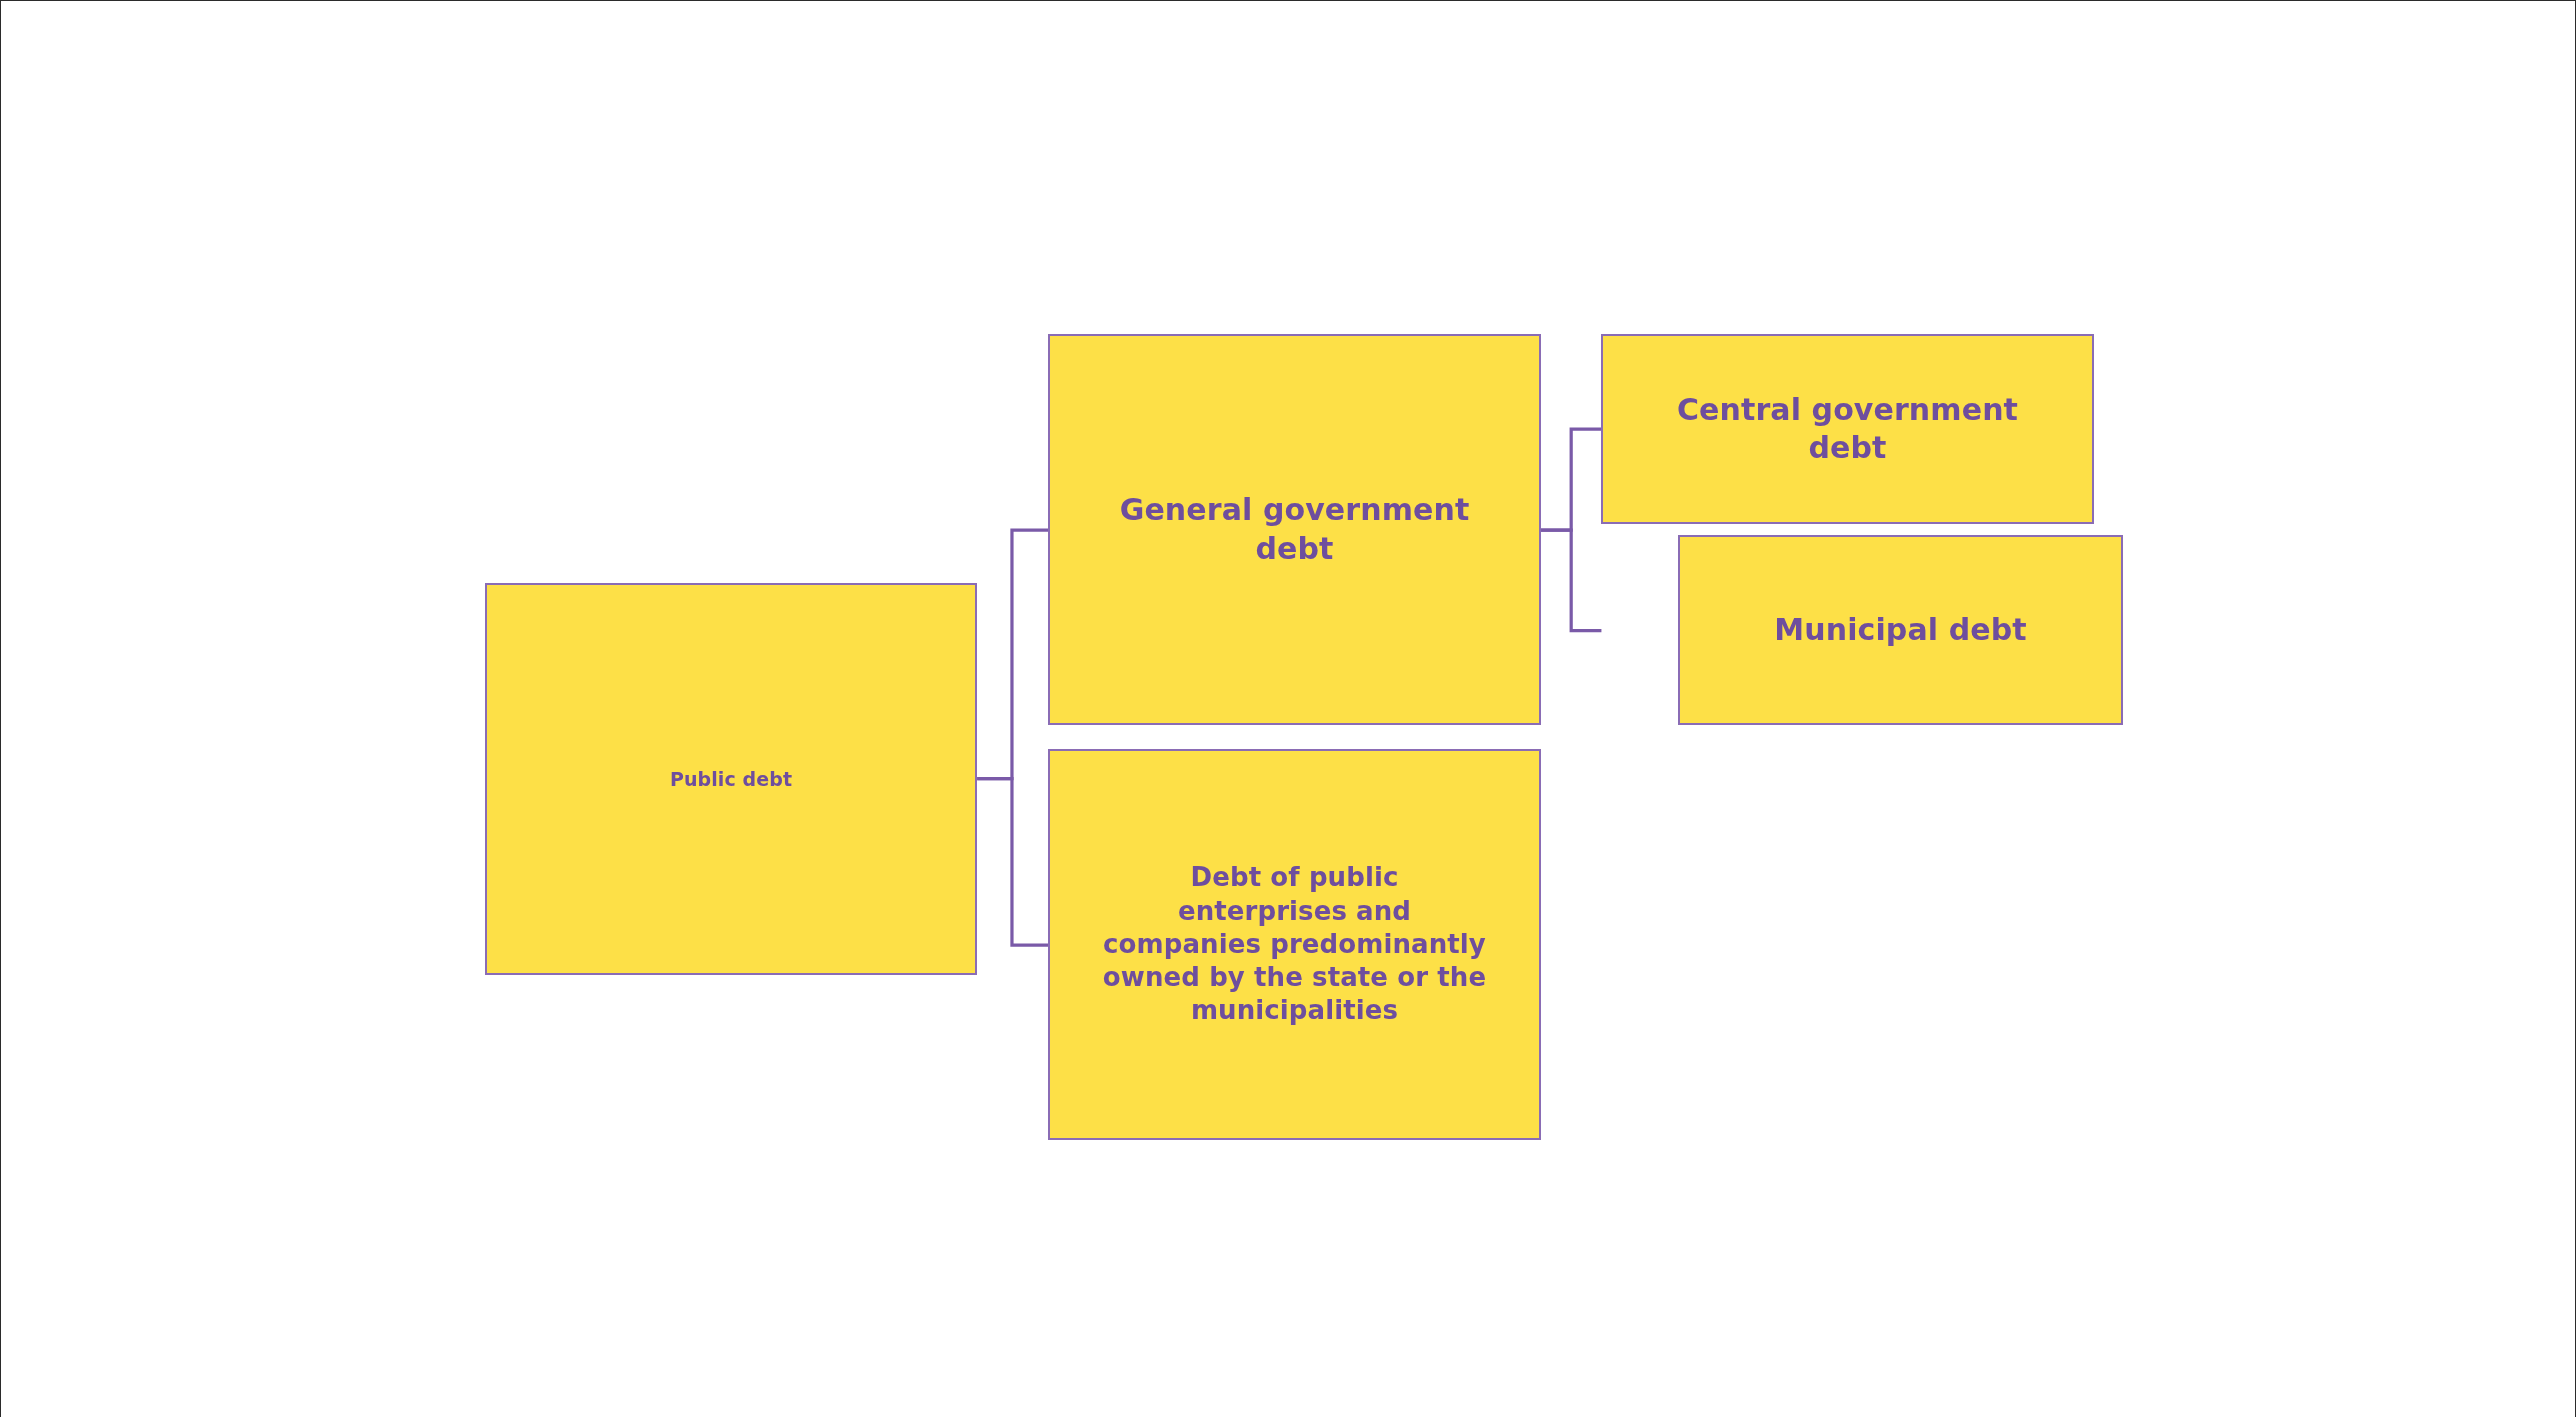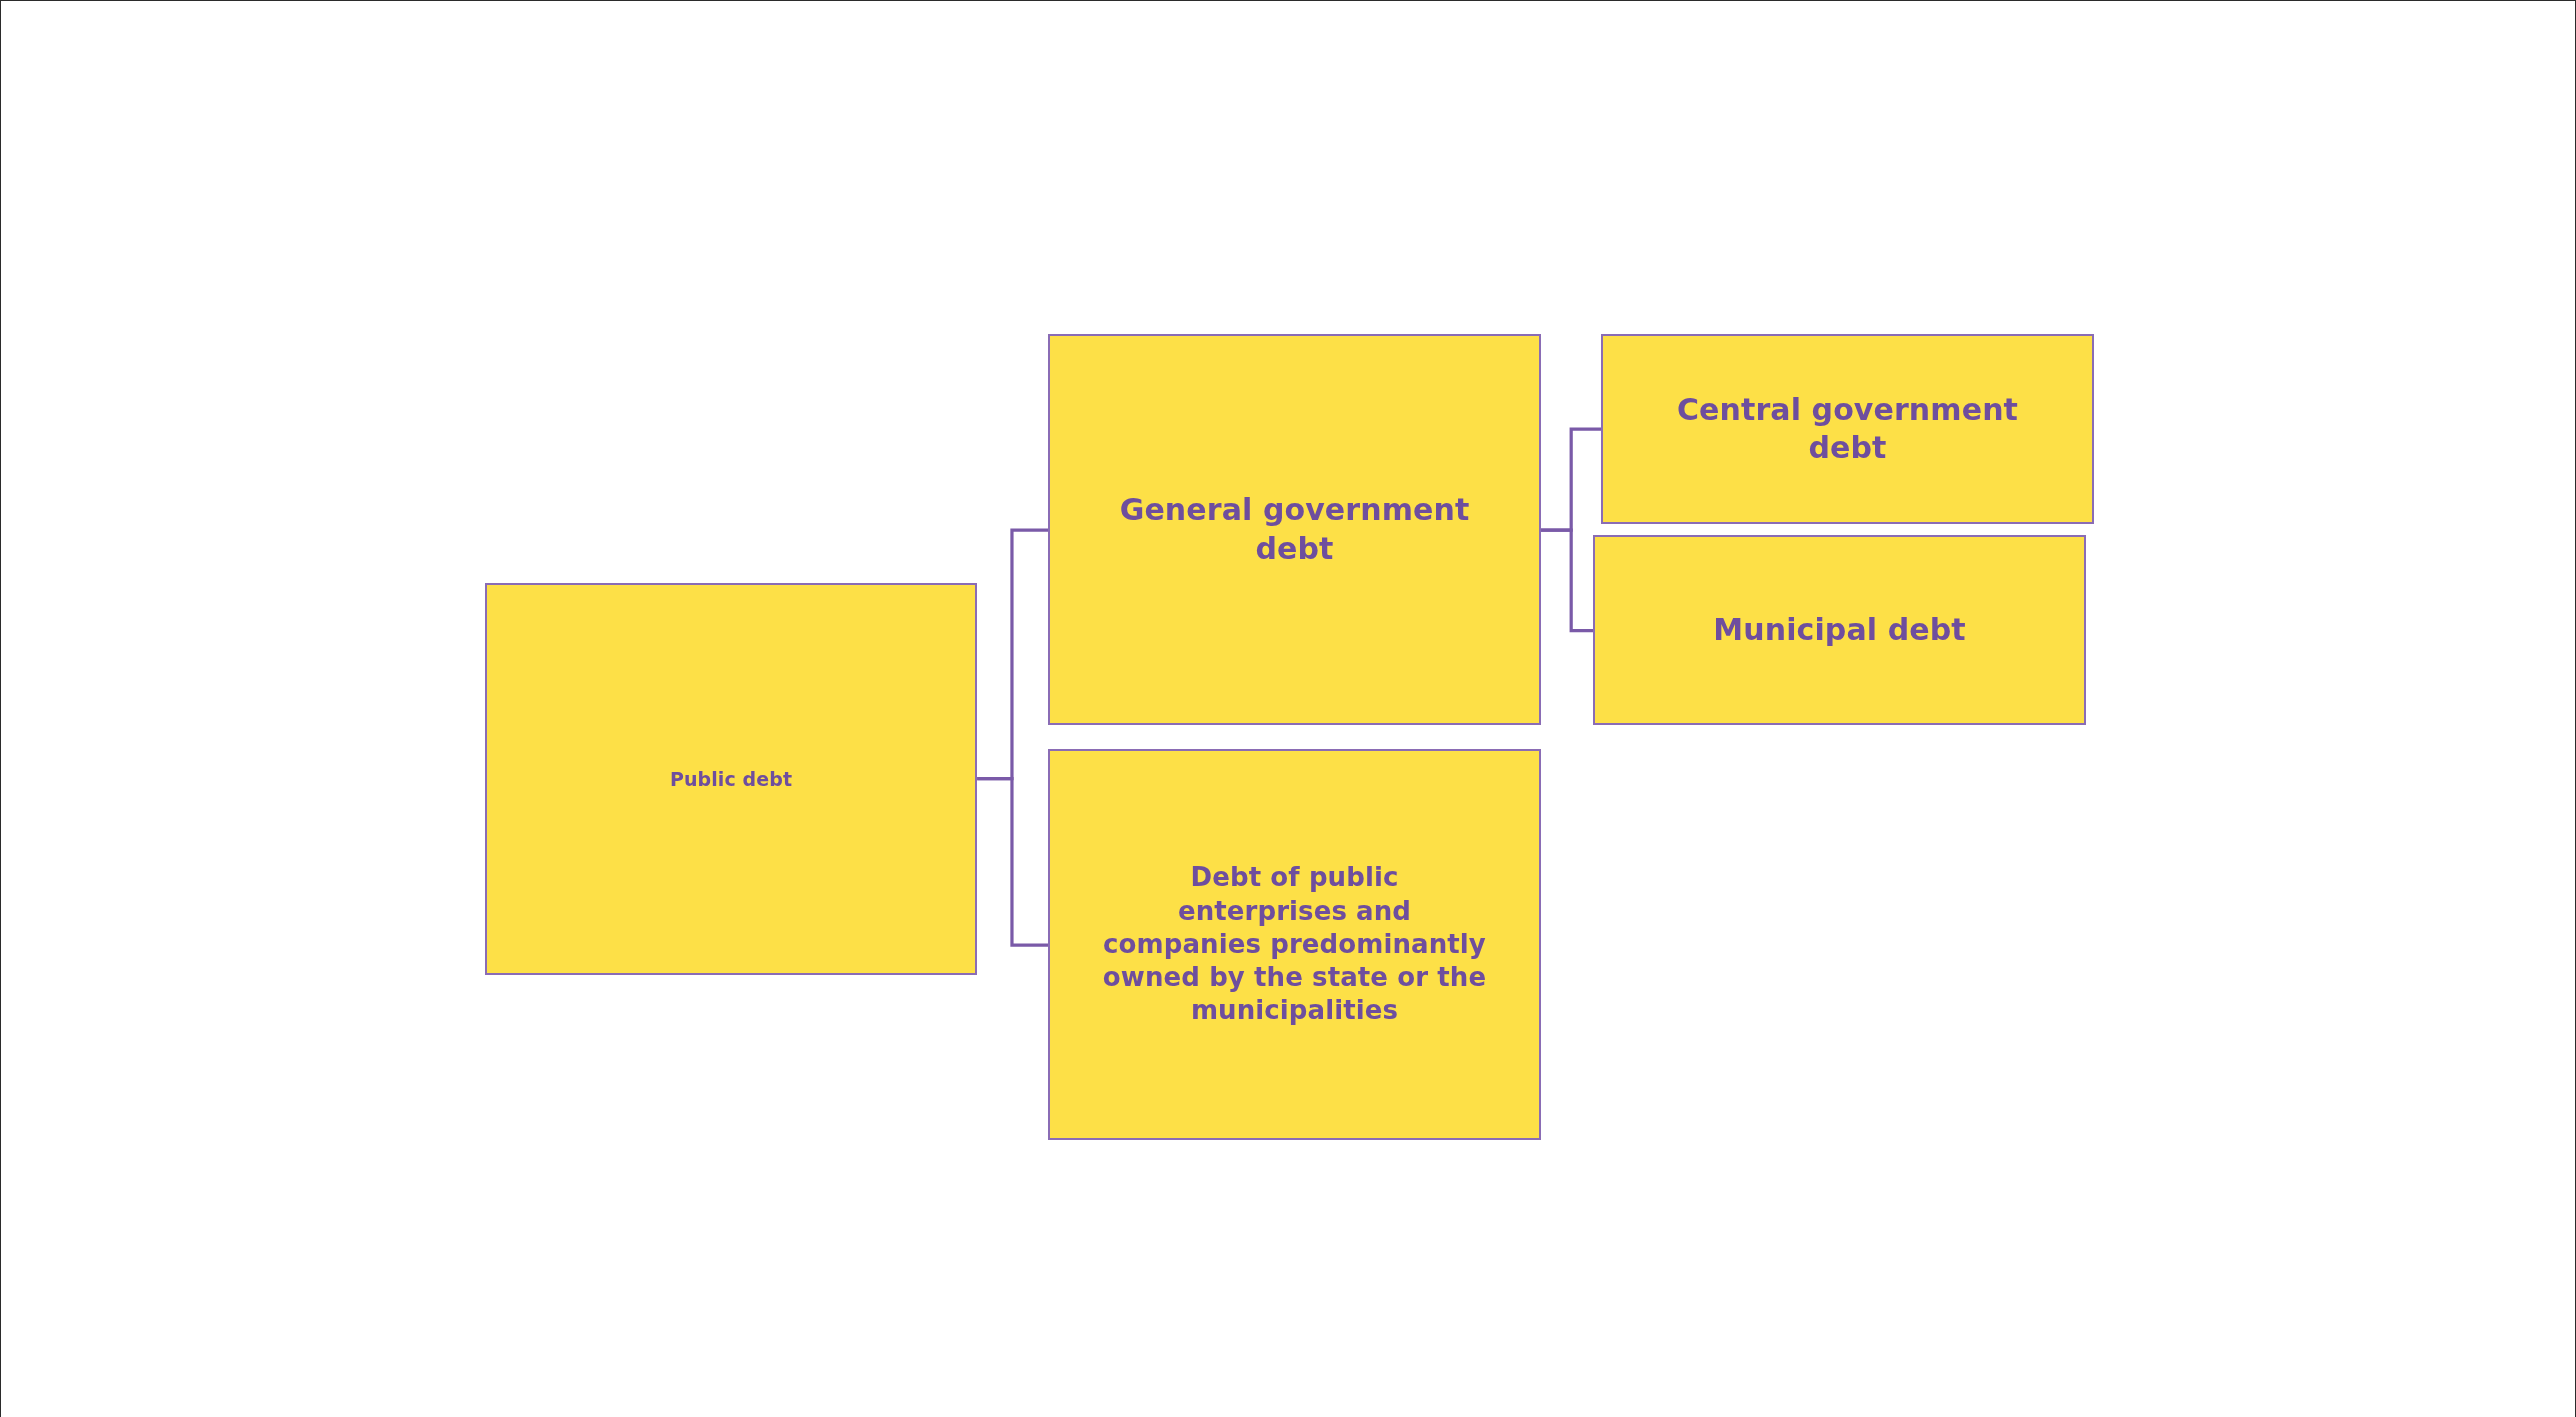--- a/index.html
+++ b/index.html
@@ -57,21 +57,21 @@
     text-align: center;
     line-height: 1.28;
     letter-spacing: 0.1px;
   }
 
   
   #node-public-debt      { left: 484px;  top: 582px;  width: 492px; height: 392px; }
   #node-general-gov      { left: 1047px; top: 333px;  width: 493px; height: 391px; }
   #node-public-ent       { left: 1047px; top: 748px; width: 493px; height: 391px; }
   #node-central-gov      { left: 1600px; top: 333px;  width: 493px; height: 190px; }
-  #node-municipal        { left: 1592px; top: 534px;  width: 493px; height: 190px; }
+  #node-municipal        { left: 1677px; top: 534px;  width: 445px; height: 190px; }
 
   #node-public-debt .label { font-size: 19px; }
   #node-general-gov .label { font-size: 30px; max-width: 360px; }
   #node-public-ent  .label { font-size: 26px; max-width: 386px; }
   #node-central-gov .label { font-size: 30px; max-width: 412px; }
   #node-municipal   .label { font-size: 30px; }
 </style>
 </head>
 <body>
 

